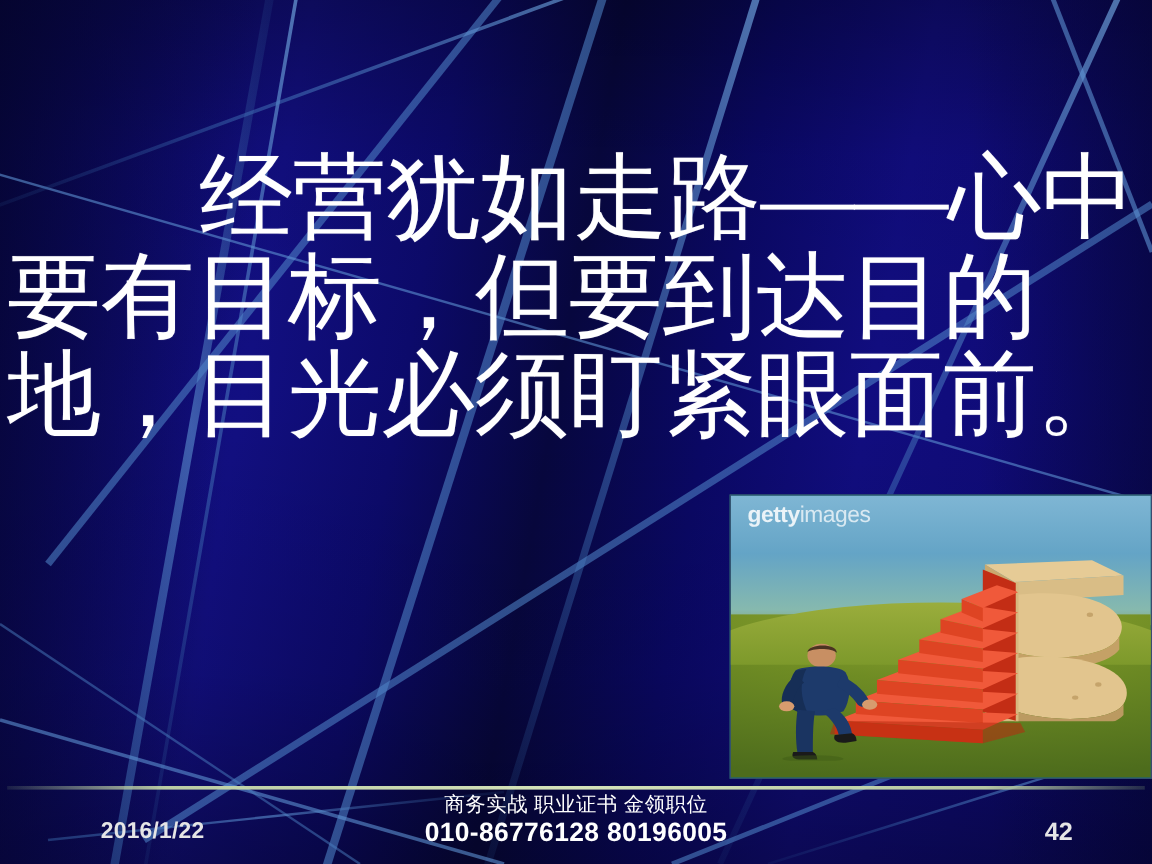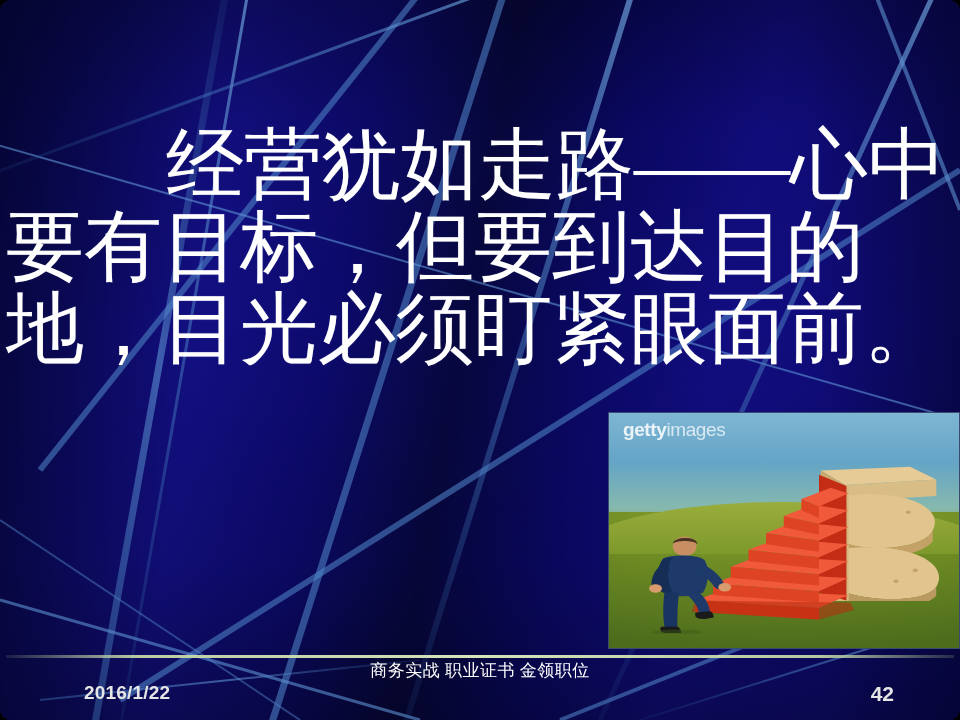--- a/index.html
+++ b/index.html
@@ -8,21 +8,20 @@
     background: #000;
   }
 
   #slide {
     position: relative;
     width: 960px;
     height: 720px;
     overflow: hidden;
     font-family: "Liberation Serif", "DejaVu Serif", serif;
     background: #0a0a64;
-    border-radius: 12px;
   }
 
   
   .bg-base {
     position: absolute;
     inset: 0;
     background:
       linear-gradient(100deg,
         #0c0a6e 0%,
         #0f0c78 12%,
@@ -333,18 +332,19 @@
     </div>
   </div>
 
   <div class="divider"></div>
 
   <div class="footer">
     <div class="footer-date">2016/1/22</div>
 
     <div class="footer-center">
       <div class="footer-line1">商务实战 职业证书 金领职位</div>
+      <div class="footer-line2">010-86776128 80196005</div>
     </div>
 
     <div class="footer-page">42</div>
   </div>
 
 </div>
 
 </body></html>

